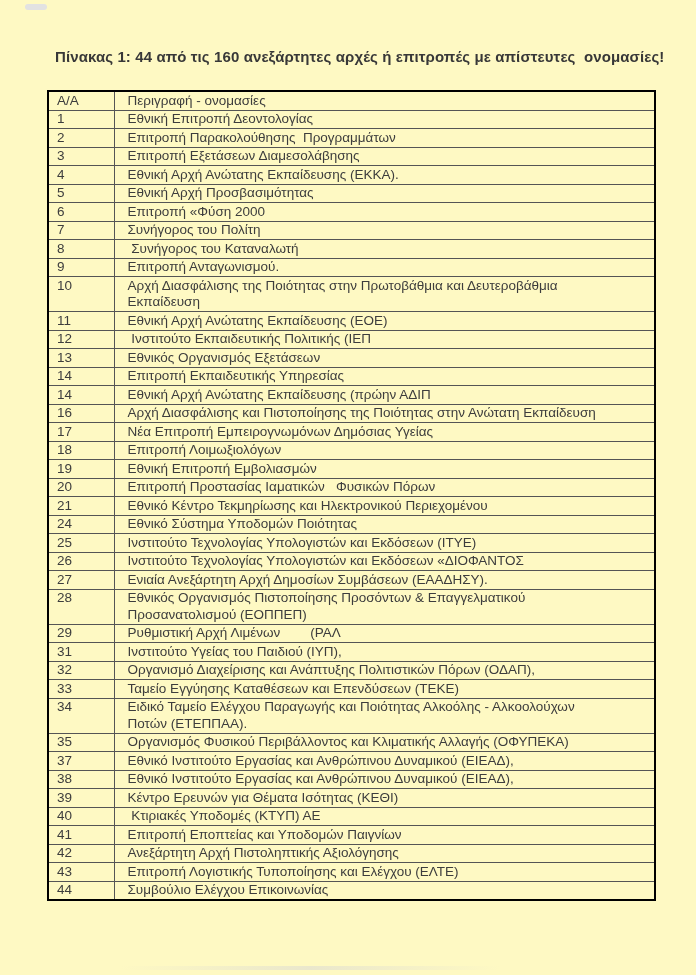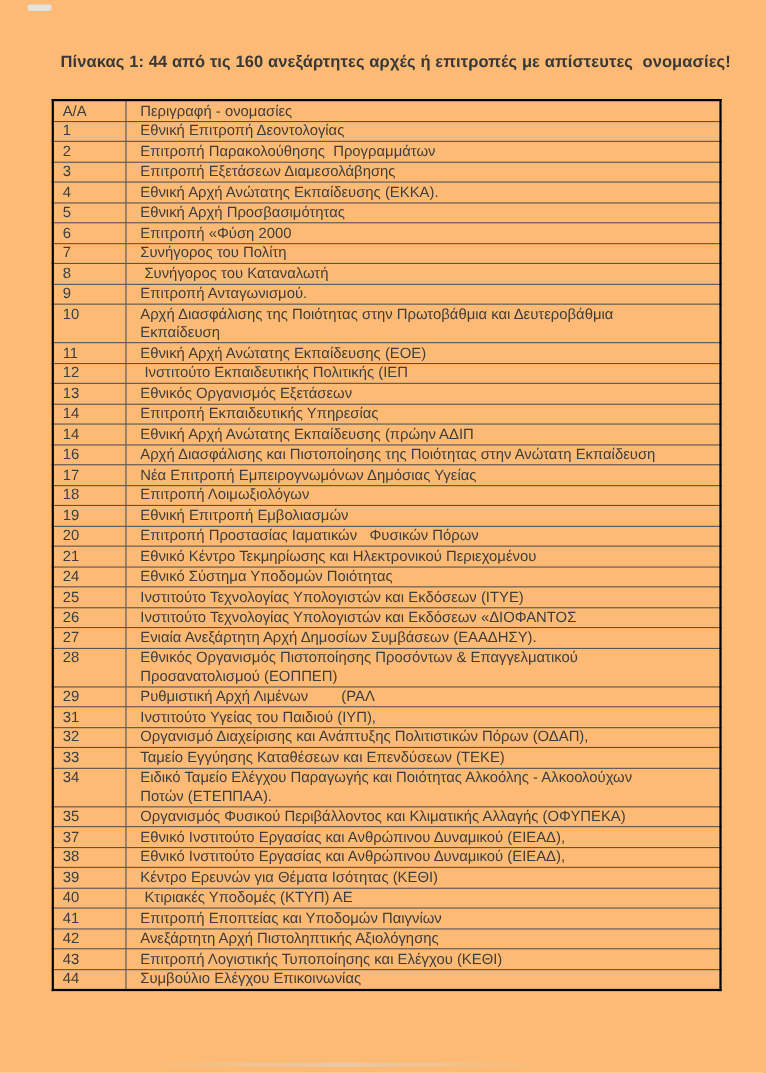--- a/index.html
+++ b/index.html
@@ -5,21 +5,21 @@
   * { box-sizing: border-box; }
   html, body { margin: 0; padding: 0; }
   body {
     width: 696px; height: 975px;
     background: #ffffff;
     font-family: "Liberation Sans", sans-serif;
   }
   .page {
     position: relative;
     width: 696px; height: 975px;
-    background: #fdba74;
+    background: #fef9c3;
     color: #3b3b3b;
     overflow: hidden;
   }
   .scan-artifact-top {
     position: absolute; left: 25px; top: 4px;
     width: 22px; height: 6px;
     background: #e2e2e2; border-radius: 3px;
   }
   .doc-title {
     position: absolute; left: 55px; top: 48px;
@@ -264,21 +264,21 @@
       <td>Επιτροπή Εποπτείας και Υποδομών Παιγνίων</td>
     </tr>
 
     <tr>
       <td class="col-num">42</td>
       <td>Ανεξάρτητη Αρχή Πιστοληπτικής Αξιολόγησης</td>
     </tr>
 
     <tr>
       <td class="col-num">43</td>
-      <td>Επιτροπή Λογιστικής Τυποποίησης και Ελέγχου (ΚΕΘΙ)</td>
+      <td>Επιτροπή Λογιστικής Τυποποίησης και Ελέγχου (ΕΛΤΕ)</td>
     </tr>
 
     <tr>
       <td class="col-num">44</td>
       <td>Συμβούλιο Ελέγχου Επικοινωνίας</td>
     </tr>
   </tbody>
   </table>
 
   <div class="smudge-bottom"></div>

